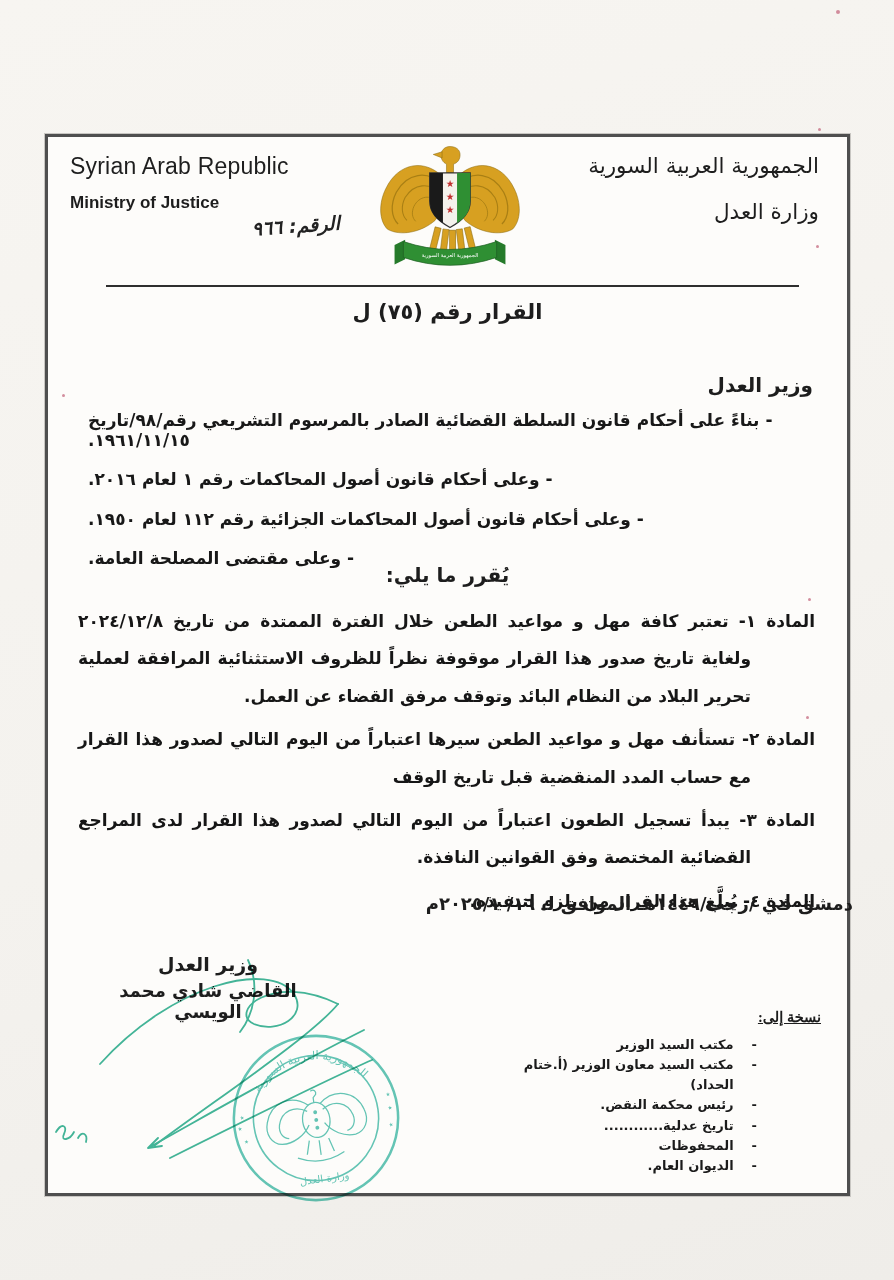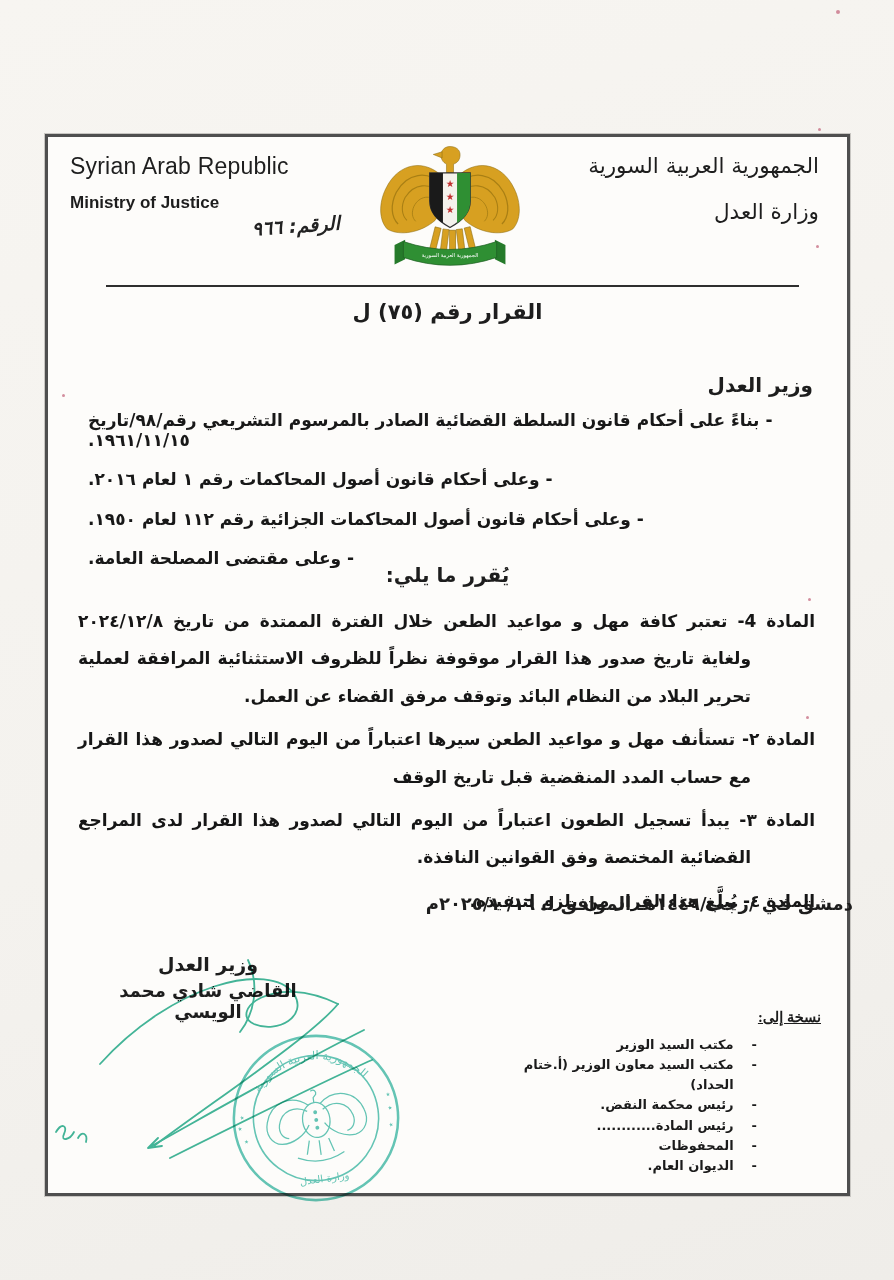--- a/index.html
+++ b/index.html
@@ -135,21 +135,21 @@
   <div class="preamble">
     <div class="clause">- بناءً على أحكام قانون السلطة القضائية الصادر بالمرسوم التشريعي رقم/٩٨/تاريخ ١٩٦١/١١/١٥.</div>
     <div class="clause">- وعلى أحكام قانون أصول المحاكمات رقم ١ لعام ٢٠١٦.</div>
     <div class="clause">- وعلى أحكام قانون أصول المحاكمات الجزائية رقم ١١٢ لعام ١٩٥٠.</div>
     <div class="clause">- وعلى مقتضى المصلحة العامة.</div>
   </div>
 
   <div class="decree-heading">يُقرر ما يلي:</div>
 
   <div class="articles">
-    <p class="article"><b class="art-label">المادة 4-</b> <span>تعتبر كافة مهل و مواعيد الطعن خلال الفترة الممتدة من تاريخ ٢٠٢٤/١٢/٨ ولغاية تاريخ صدور هذا القرار موقوفة نظراً للظروف الاستثنائية المرافقة لعملية تحرير البلاد من النظام البائد وتوقف مرفق القضاء عن العمل.</span></p>
+    <p class="article"><b class="art-label">المادة ١-</b> <span>تعتبر كافة مهل و مواعيد الطعن خلال الفترة الممتدة من تاريخ ٢٠٢٤/١٢/٨ ولغاية تاريخ صدور هذا القرار موقوفة نظراً للظروف الاستثنائية المرافقة لعملية تحرير البلاد من النظام البائد وتوقف مرفق القضاء عن العمل.</span></p>
     <p class="article"><b class="art-label">المادة ٢-</b> <span>تستأنف مهل و مواعيد الطعن سيرها اعتباراً من اليوم التالي لصدور هذا القرار مع حساب المدد المنقضية قبل تاريخ الوقف</span></p>
     <p class="article"><b class="art-label">المادة ٣-</b> <span>يبدأ تسجيل الطعون اعتباراً من اليوم التالي لصدور هذا القرار لدى المراجع القضائية المختصة وفق القوانين النافذة.</span></p>
     <p class="article"><b class="art-label">المادة ٤-</b> <span>يُبلَّغ هذا القرار من يلزم لتنفيذه.</span></p>
   </div>
 
   <div class="date-line">دمشق في   /رجب/١٤٤٦هـ الموافق لـ ١٦/ ٢٠٢٥/١م</div>
 
   <div class="sig-block">
     <div class="sig-title">وزير العدل</div>
     <div class="sig-name">القاضي شادي محمد الويسي</div>
@@ -165,21 +165,21 @@
       <li>
           <span>-</span>
           <span>مكتب السيد معاون الوزير (أ.ختام الحداد)</span>
         </li>
       <li>
           <span>-</span>
           <span>رئيس محكمة النقض.</span>
         </li>
       <li>
           <span>-</span>
-          <span>رئيس المادة............</span>
+          <span>تاريخ عدلية............</span>
         </li>
       <li>
           <span>-</span>
           <span>المحفوظات</span>
         </li>
       <li>
           <span>-</span>
           <span>الديوان العام.</span>
         </li>
     </ul>

